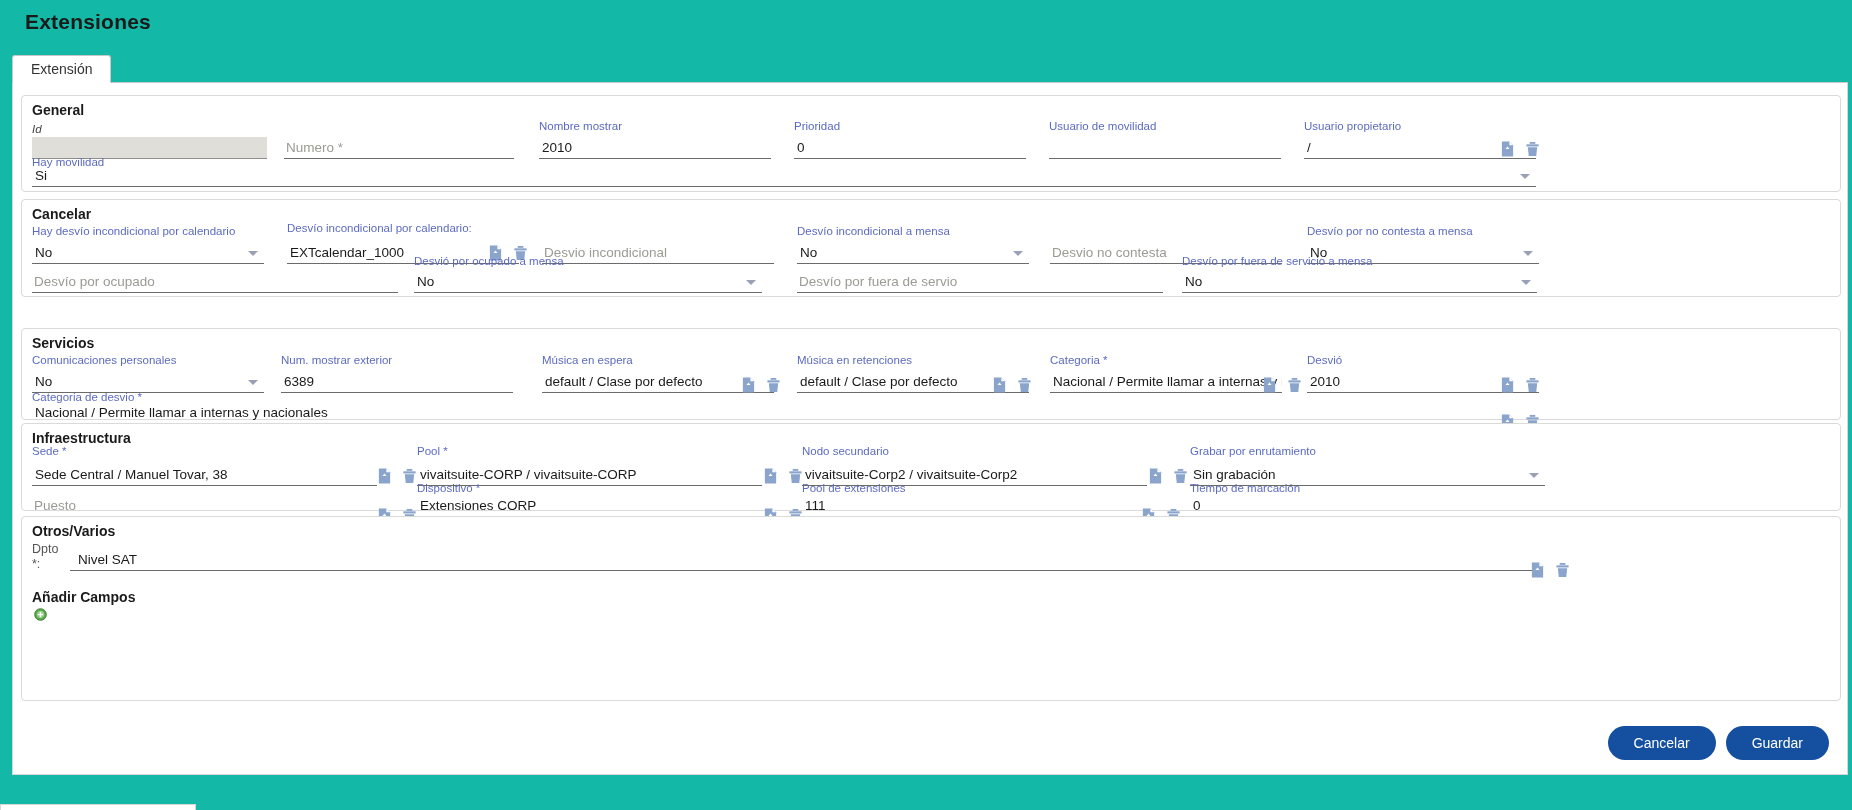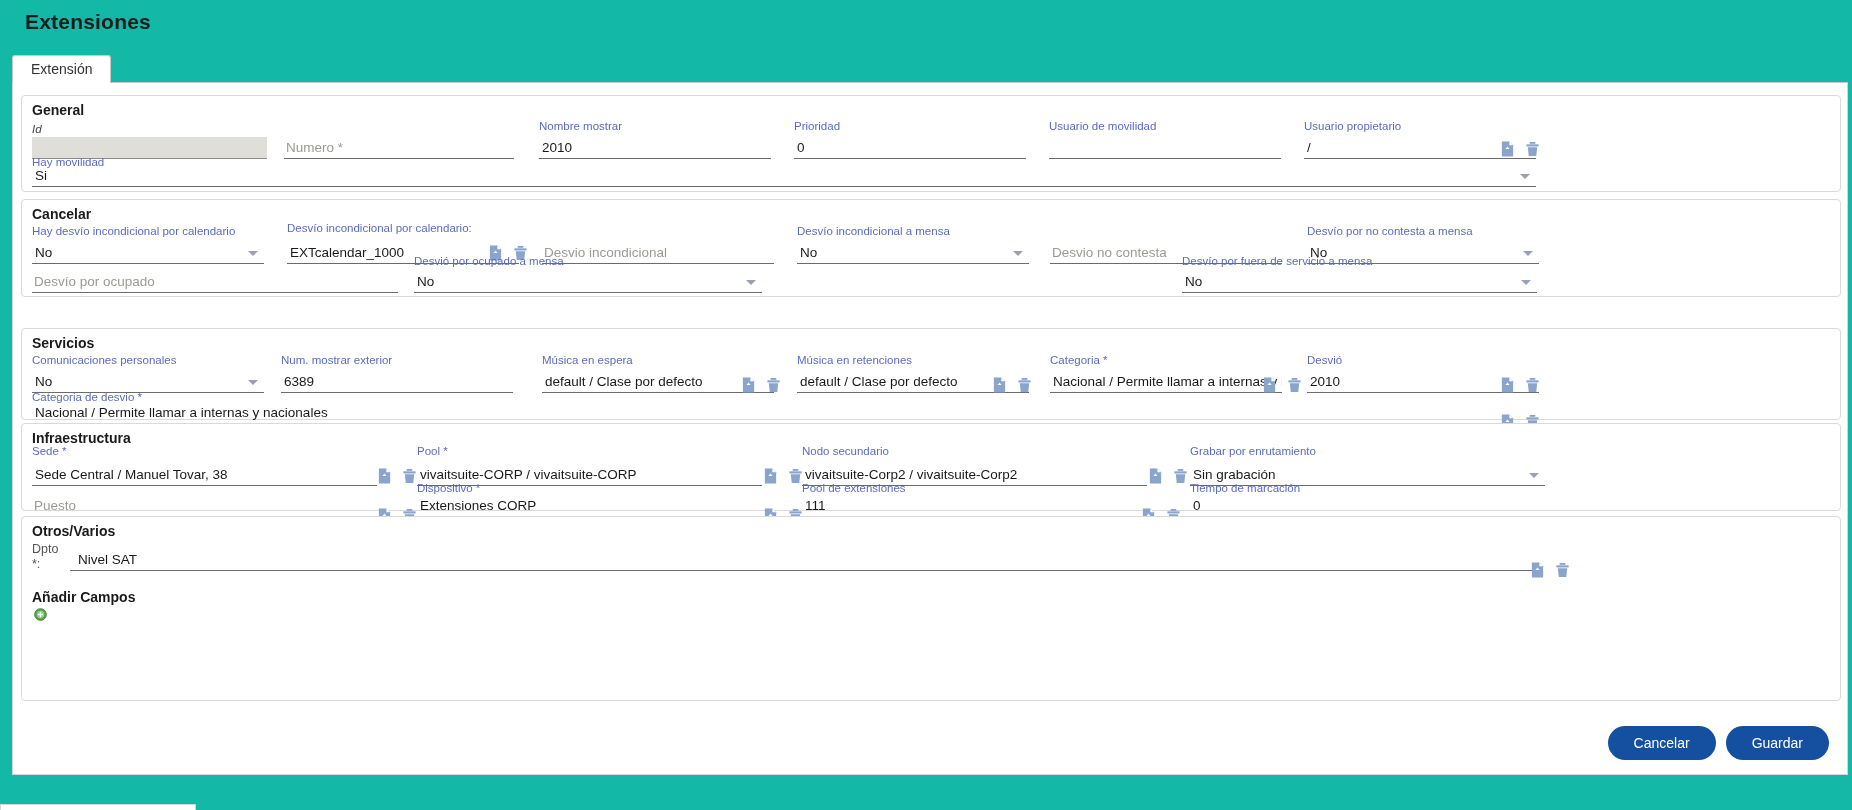--- a/index.html
+++ b/index.html
@@ -252,20 +252,24 @@
         <div class="fline"></div>
       </div>
 
       <div class="field" style="left:392px; top:55px; width:348px; height:38px;">
         <div class="flabel">Desvió por ocupado a mensa</div>
         <div class="fvalue">No</div>
         <div class="caret"></div>
         <div class="fline"></div>
       </div>
 
+      <div class="field" style="left:775px; top:63px; width:366px; height:30px;">
+        <div class="fplaceholder">Desvío por fuera de servio</div>
+        <div class="fline"></div>
+      </div>
 
       <div class="field" style="left:1160px; top:55px; width:355px; height:38px;">
         <div class="flabel">Desvío por fuera de servicio a mensa</div>
         <div class="fvalue">No</div>
         <div class="caret"></div>
         <div class="fline"></div>
       </div>
     </div>
 
     <div class="group" style="left:8px; top:245px; width:1820px; height:92px;">

